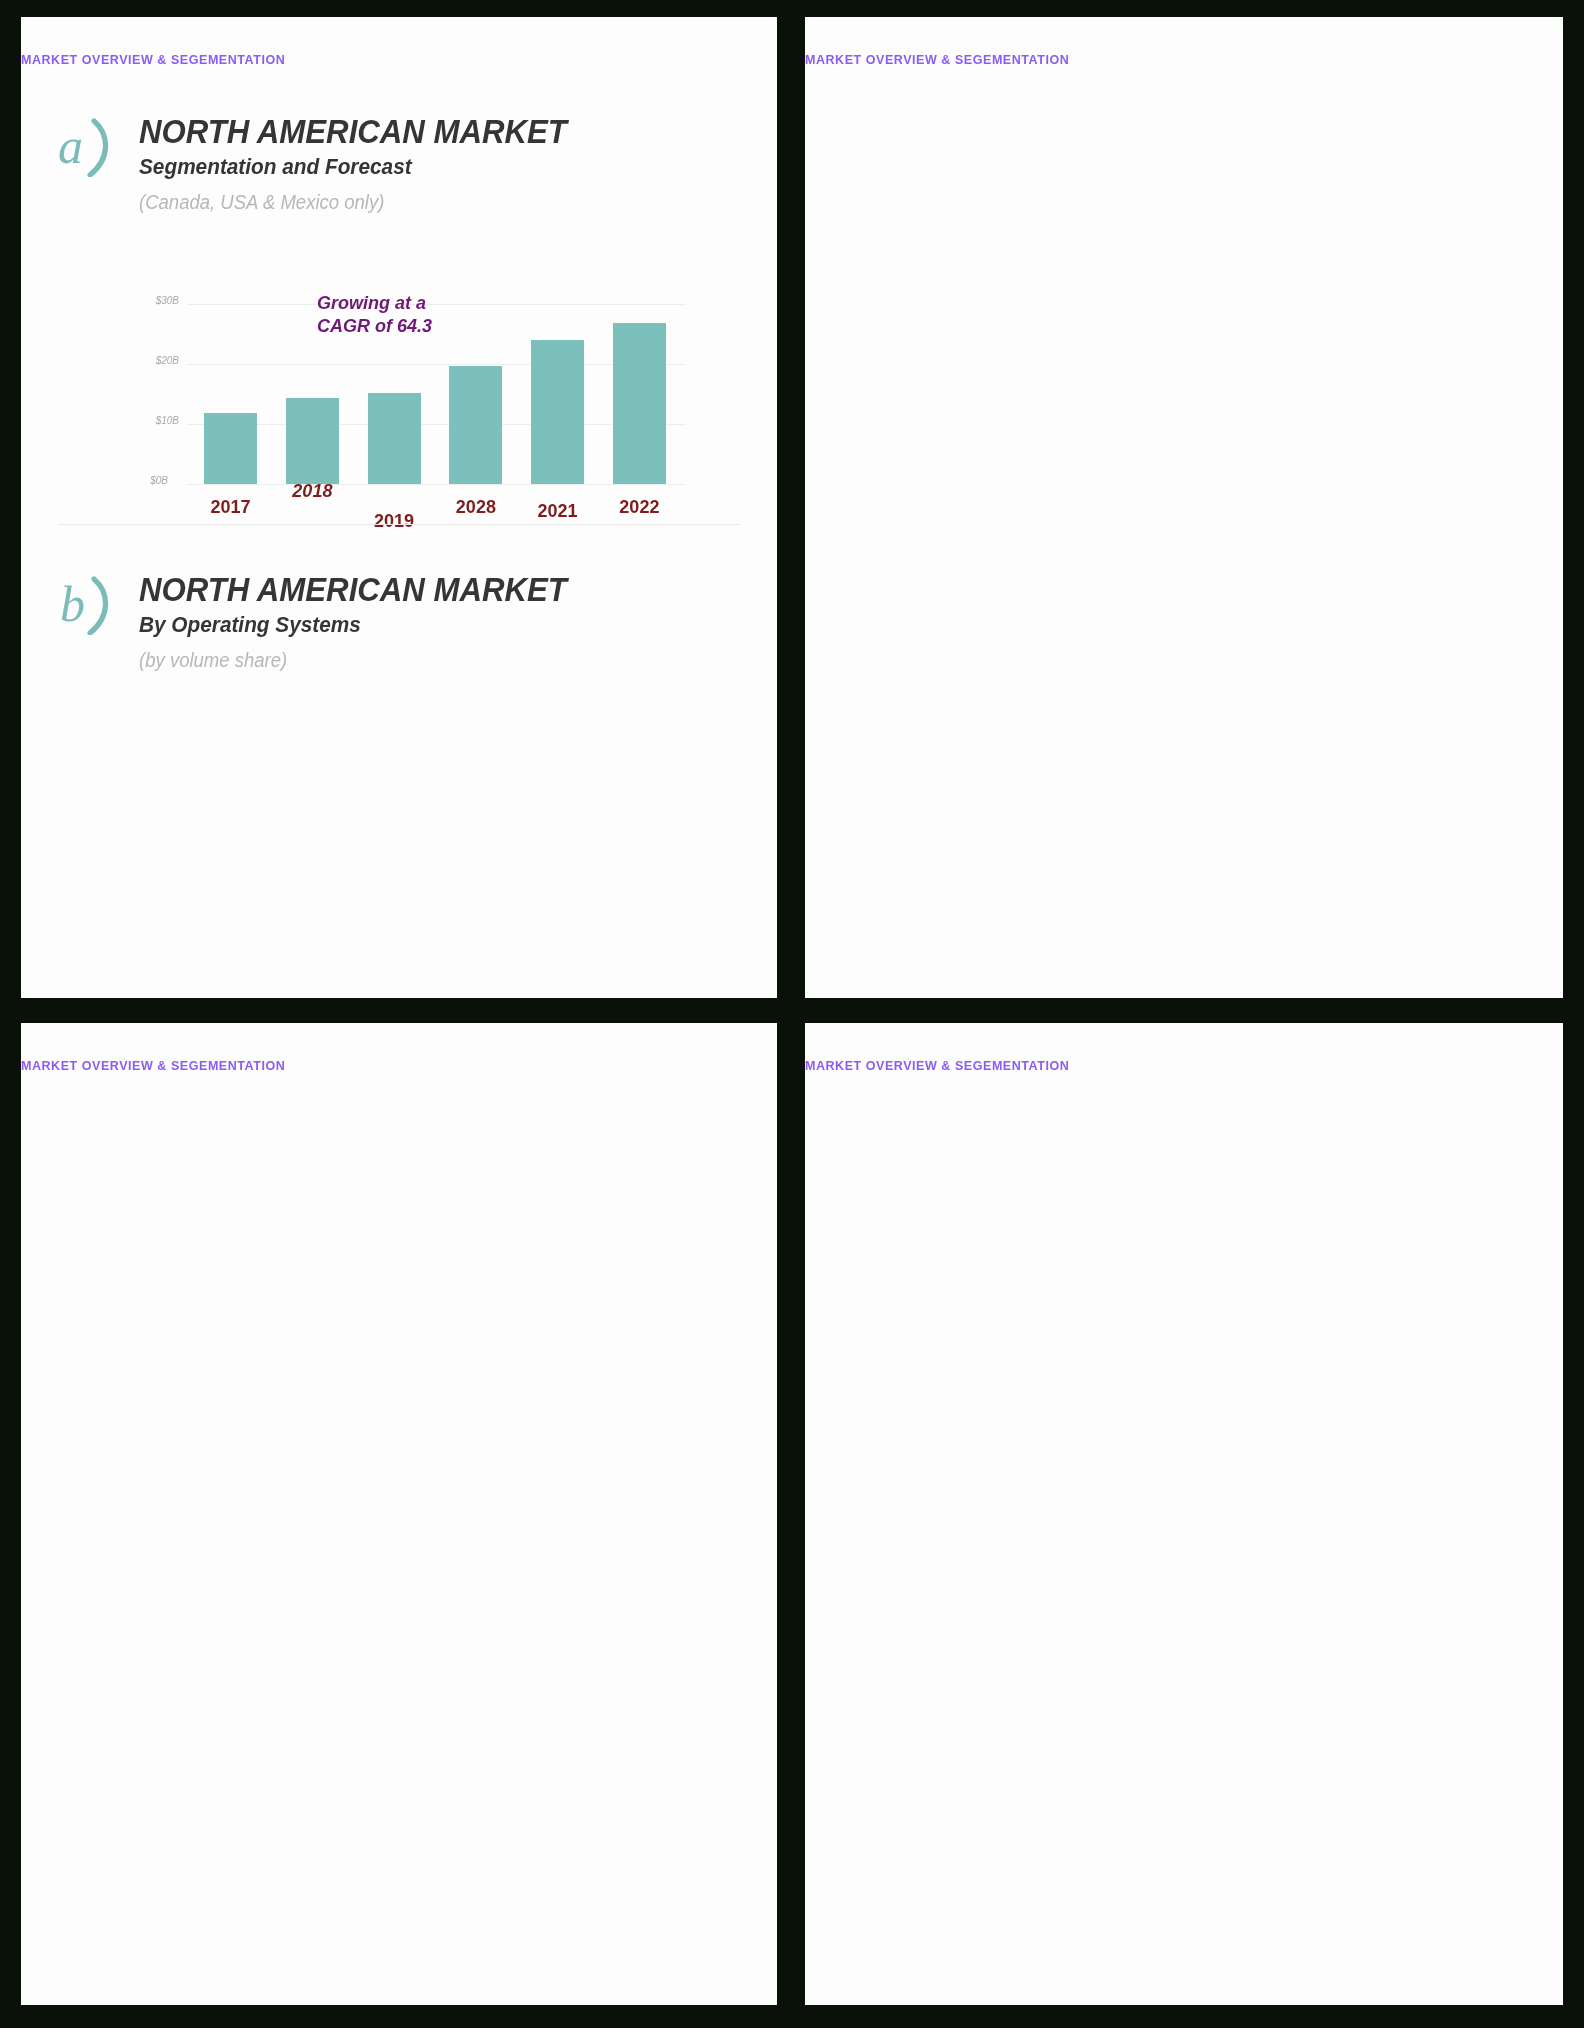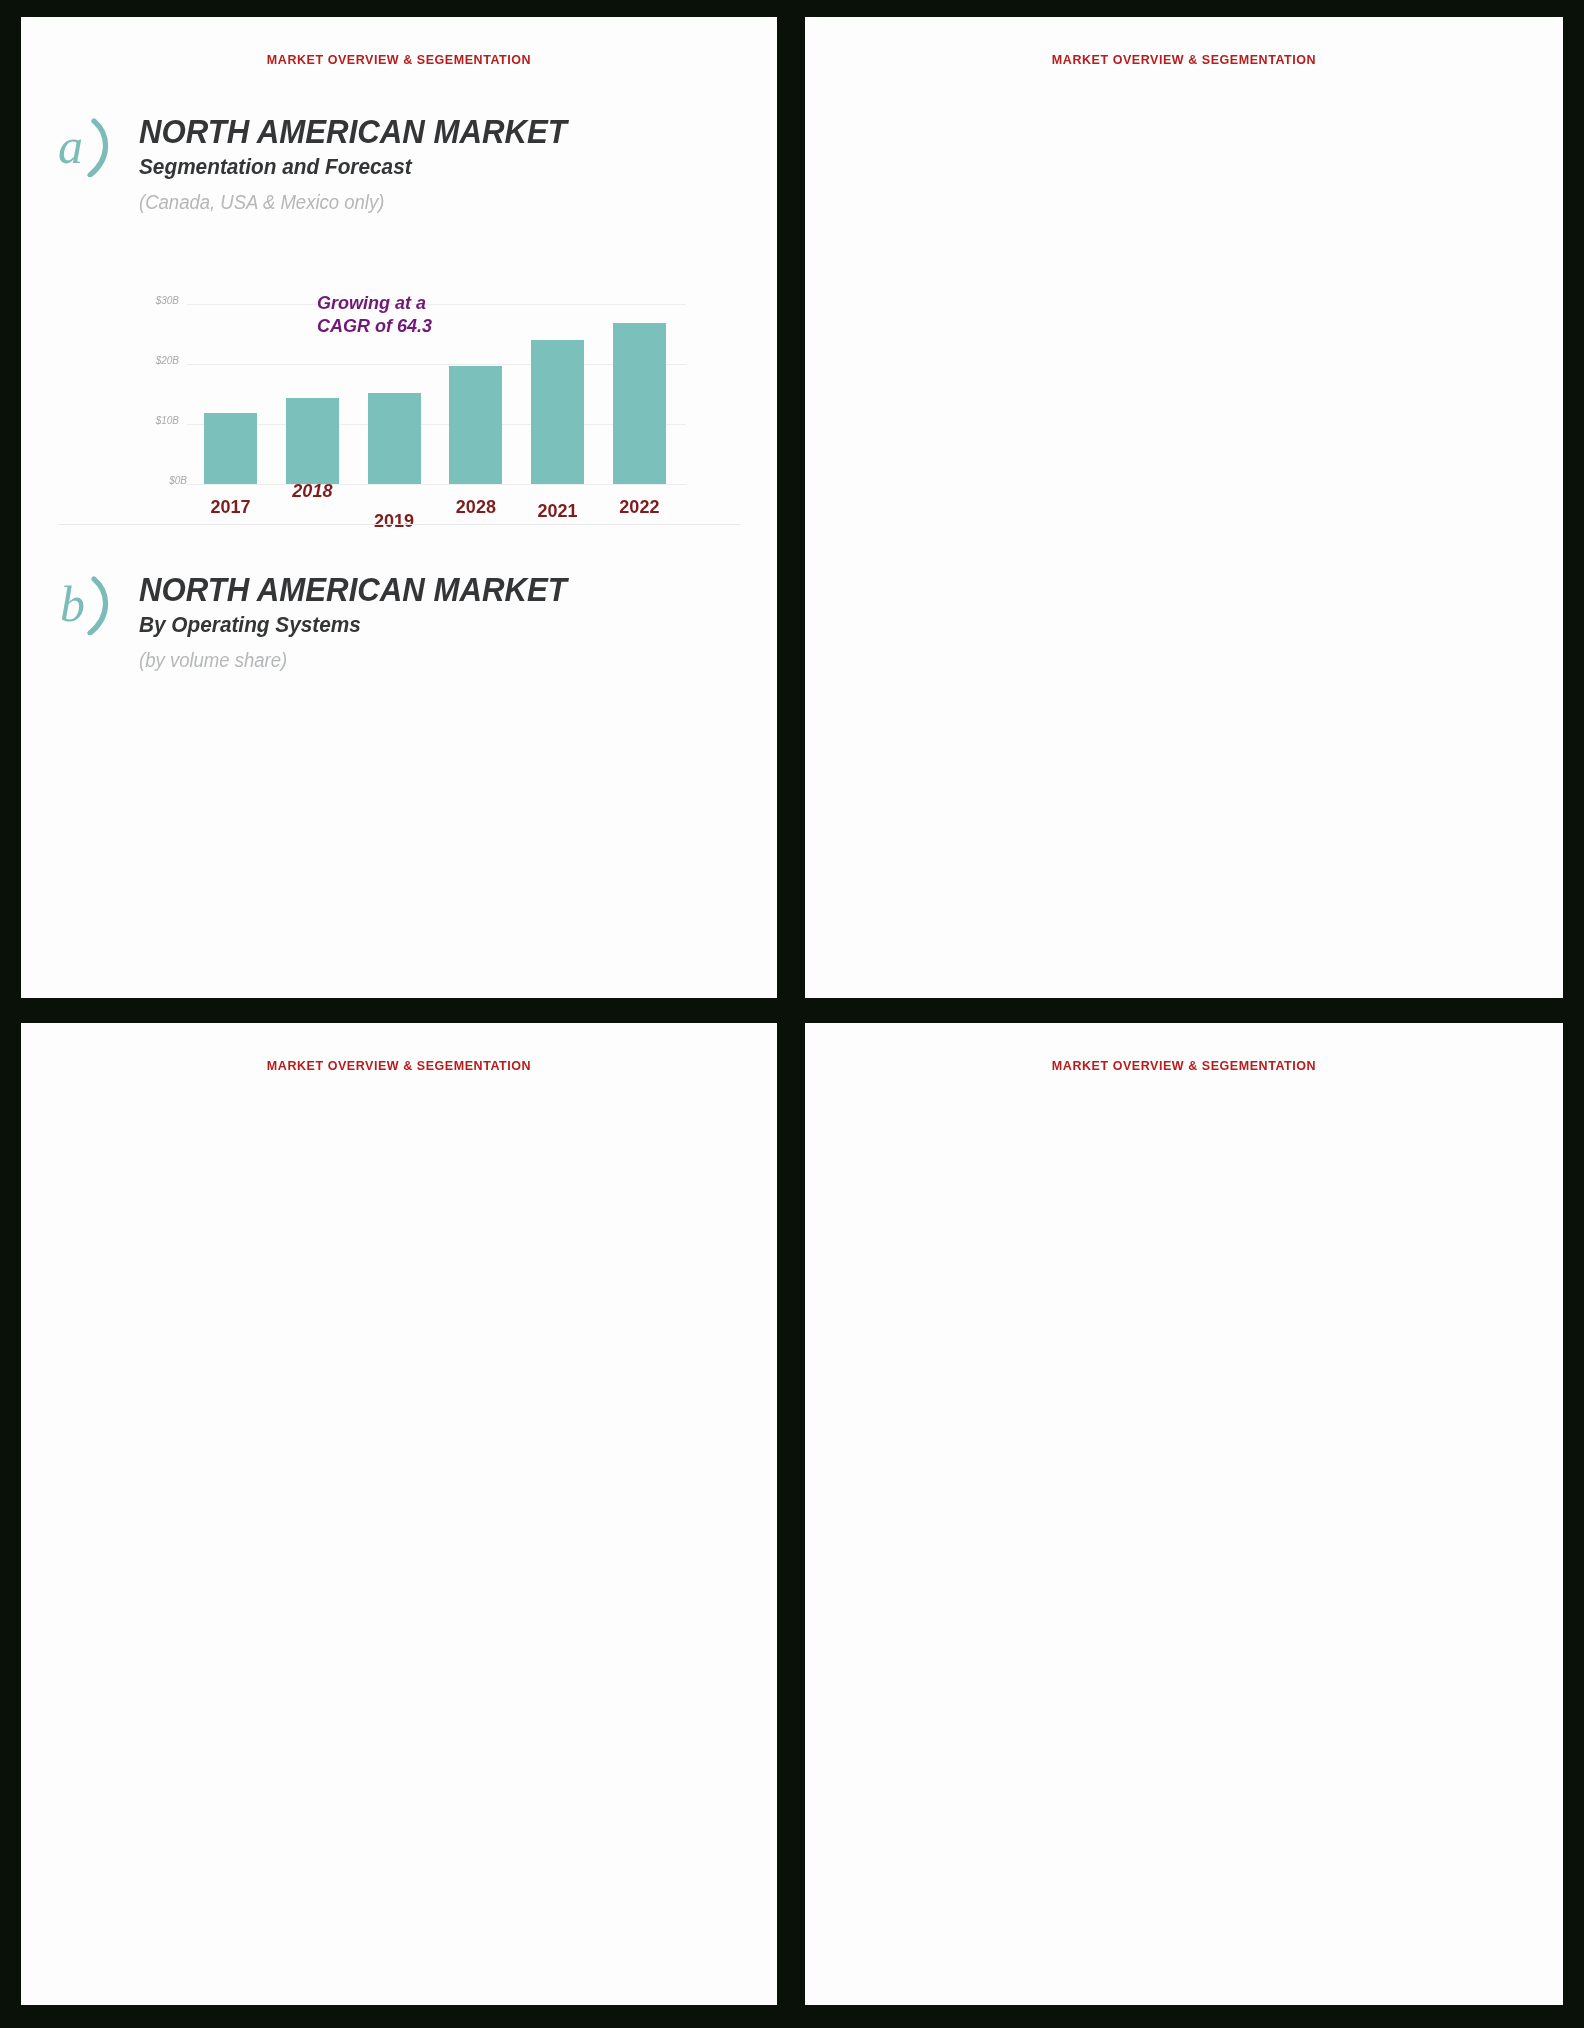--- a/index.html
+++ b/index.html
@@ -11,21 +11,21 @@
     overflow:hidden;
   }
   .board{position:relative;width:1584px;height:2028px;}
   .panel{position:absolute;background:#fdfdfd;overflow:hidden;}
   #panel-a{left:21px;top:17px;width:756px;height:981px;}
   #panel-c{left:805px;top:17px;width:758px;height:981px;}
   #panel-e{left:21px;top:1023px;width:756px;height:982px;}
   #panel-f{left:805px;top:1023px;width:758px;height:982px;}
 
   .kicker{
-    position:absolute;left:0;right:0;text-align:center;color:#b91c1c;
+    position:absolute;left:0;right:0;text-align:left;color:#8b5cf6;
     font-weight:bold;font-size:12.5px;letter-spacing:0.55px;top:36px;
   }
 
   
   .sec{position:absolute;}
   .marker{position:absolute;left:0;top:0;width:56px;height:58px;}
   .h-title{
     font-style:italic;font-weight:bold;font-size:33px;color:#333537;
     letter-spacing:0px;line-height:1;white-space:nowrap;
     transform:scaleX(0.945);transform-origin:0 50%;
@@ -79,21 +79,21 @@
       </div>
       <div style="margin-left:81px;">
         <div class="h-title">NORTH AMERICAN MARKET</div>
         <div class="h-sub">Segmentation and Forecast</div>
         <div class="h-note">(Canada, USA &amp; Mexico only)</div>
       </div>
     </div>
 
     <div class="barchart" id="chart-a" style="left:0;top:0;width:756px;height:500px;">
         <div class="gridline" style="left: 166px; top: 467.4px; width: 499px;"></div>
-        <div class="ylabel" style="left: 78px; top: 459.4px; width: 88px;">$0B</div>
+        <div class="ylabel" style="left: 59px; top: 459.4px; width: 88px;">$0B</div>
         <div class="gridline" style="left: 166px; top: 407.2px; width: 499px;"></div>
         <div class="ylabel" style="left: 70px; top: 399.2px; width: 88px;">$10B</div>
         <div class="gridline" style="left: 166px; top: 347px; width: 499px;"></div>
         <div class="ylabel" style="left: 70px; top: 339px; width: 88px;">$20B</div>
         <div class="gridline" style="left: 166px; top: 286.8px; width: 499px;"></div>
         <div class="ylabel" style="left: 70px; top: 278.8px; width: 88px;">$30B</div>
         <div class="bar" style="left: 183.1px; top: 396.4px; width: 53px; height: 71px; background: rgb(124, 192, 188);"></div>
         <div class="xlabel" style="left: 163.1px; top: 481.4px; width: 93px;">2017</div>
         <div class="bar" style="left: 264.9px; top: 381.3px; width: 53px; height: 86.1px; background: rgb(124, 192, 188);"></div>
         <div class="xlabel" style="left: 244.9px; top: 465px; width: 93px; font-style: italic;">2018</div>

